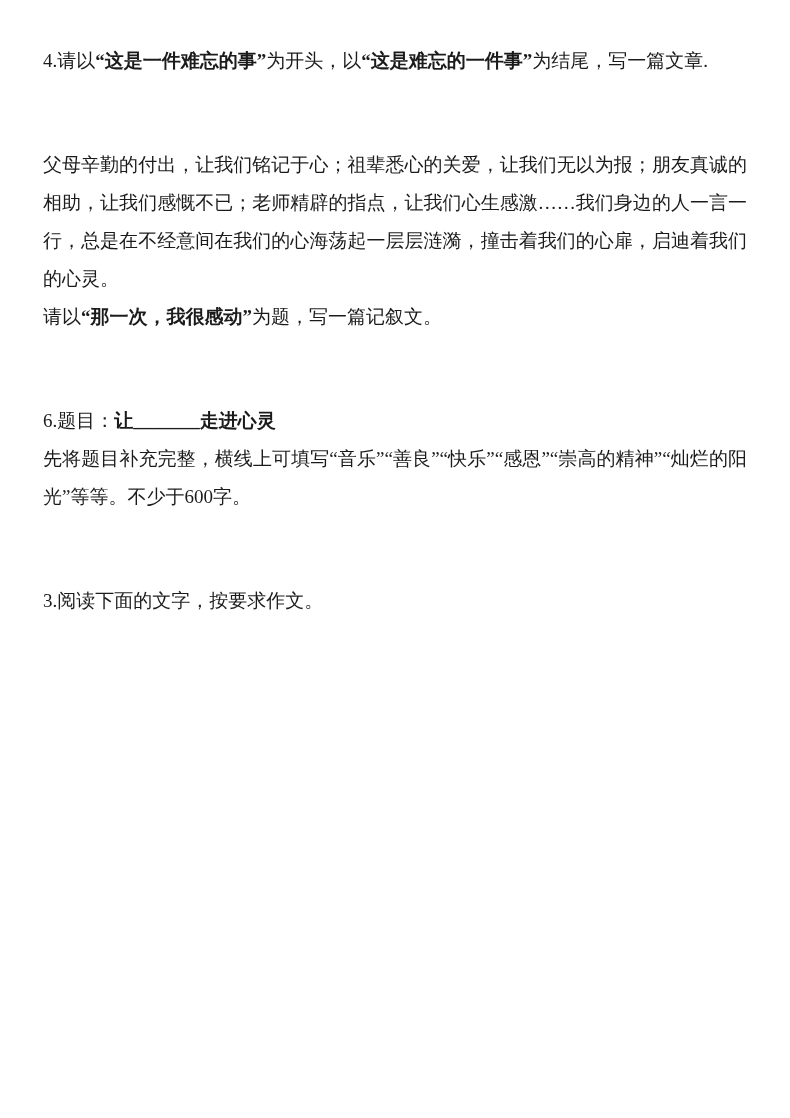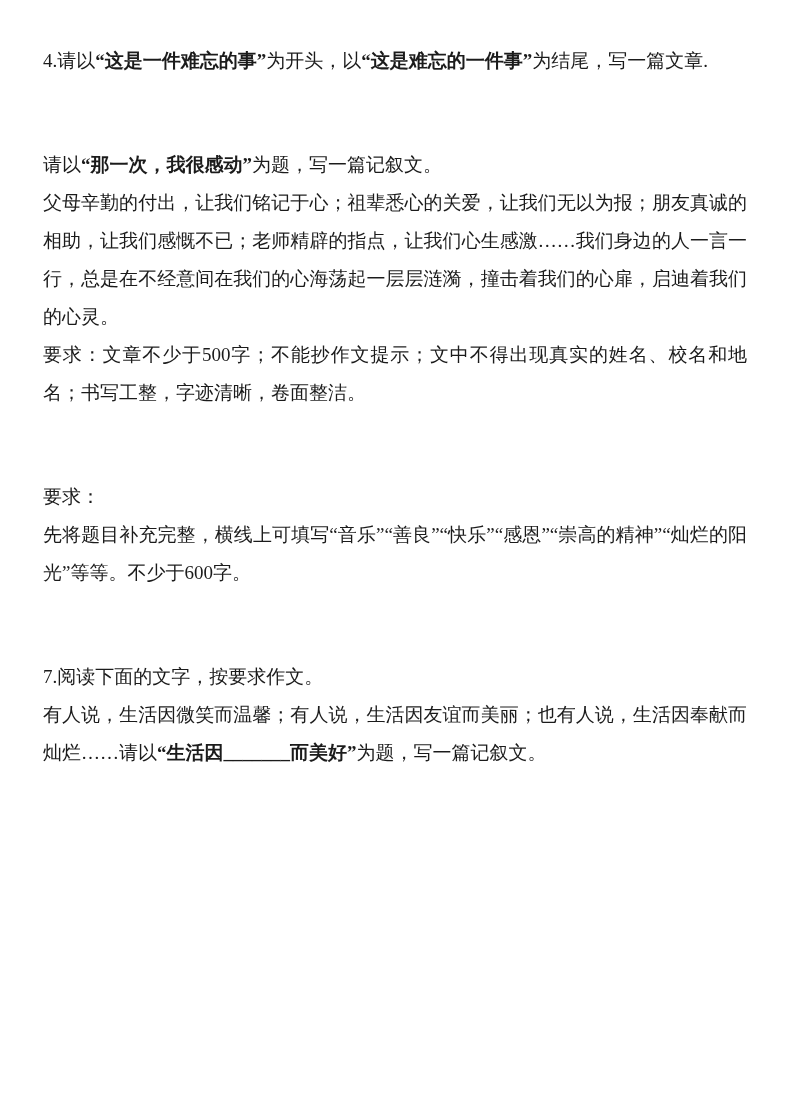--- a/index.html
+++ b/index.html
@@ -35,28 +35,26 @@
 </head>
 <body>
 
 <div class="page">
 
   <section class="question">
     <p class="para"><span>4.请以</span><span class="bold">“这是一件难忘的事”</span><span>为开头，以</span><span class="bold">“这是难忘的一件事”</span><span>为结尾，写一篇文章.</span></p>
   </section>
 
   <section class="question">
+    <p class="para">父母辛勤的付出，让我们铭记于心；祖辈悉心的关爱，让我们无以为报；朋友真诚的相助，让我们感慨不已；老师精辟的指点，让我们心生感激……我们身边的人一言一行，总是在不经意间在我们的心海荡起一层层涟漪，撞击着我们的心扉，启迪着我们的心灵。</p>
     <p class="para"><span>请以</span><span class="bold">“那一次，我很感动”</span><span>为题，写一篇记叙文。</span></p>
-    <p class="para">父母辛勤的付出，让我们铭记于心；祖辈悉心的关爱，让我们无以为报；朋友真诚的相助，让我们感慨不已；老师精辟的指点，让我们心生感激……我们身边的人一言一行，总是在不经意间在我们的心海荡起一层层涟漪，撞击着我们的心扉，启迪着我们的心灵。</p>
-    <p class="para">要求：文章不少于500字；不能抄作文提示；文中不得出现真实的姓名、校名和地名；书写工整，字迹清晰，卷面整洁。</p>
   </section>
 
   <section class="question">
-    <p class="para">要求：</p>
+    <p class="para"><span>6.题目：</span><span class="bold">让_______走进心灵</span></p>
     <p class="para">先将题目补充完整，横线上可填写“音乐”“善良”“快乐”“感恩”“崇高的精神”“灿烂的阳光”等等。不少于600字。</p>
   </section>
 
   <section class="question">
-    <p class="para">7.阅读下面的文字，按要求作文。</p>
-    <p class="para"><span>有人说，生活因微笑而温馨；有人说，生活因友谊而美丽；也有人说，生活因奉献而灿烂……请以</span><span class="bold">“生活因_______而美好”</span><span>为题，写一篇记叙文。</span></p>
+    <p class="para">3.阅读下面的文字，按要求作文。</p>
   </section>
 
 </div>
 
 </body></html>

